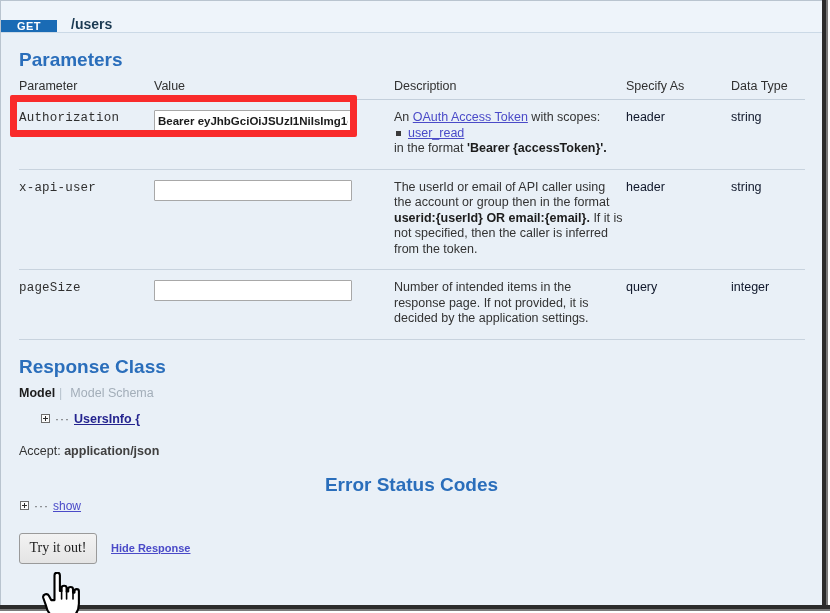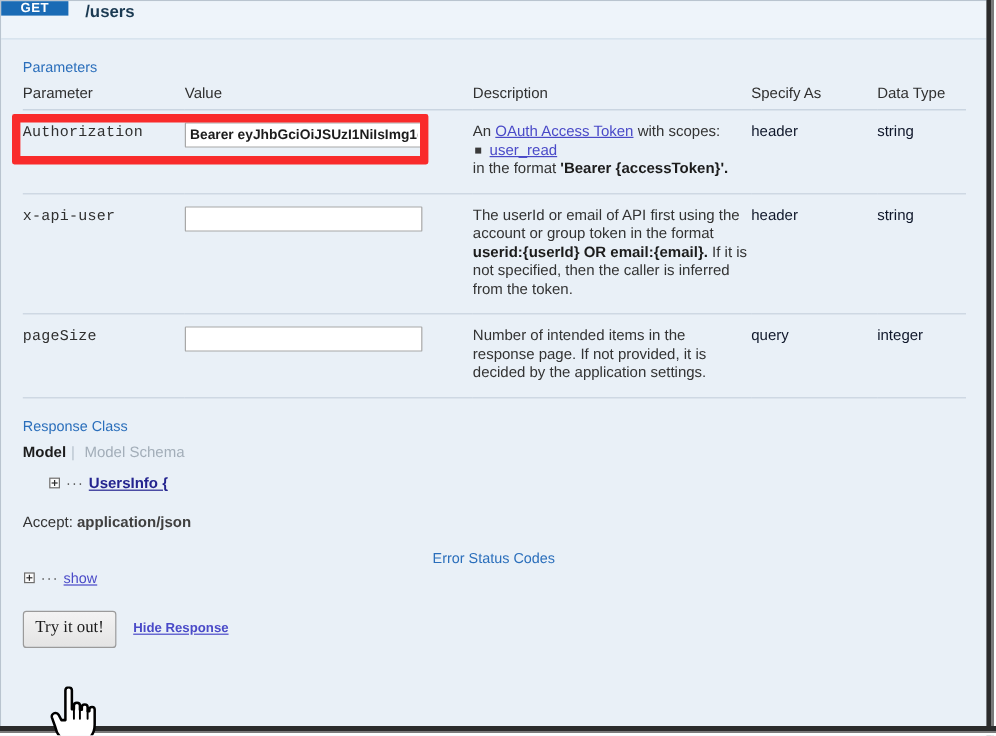--- a/index.html
+++ b/index.html
@@ -26,21 +26,21 @@
                   background:linear-gradient(to right,#2b2b2b 0 4px,#7a7a7a 4px 6px,#ffffff 6px 8px); }
   .frame-bottom { position:absolute; left:0; bottom:0; width:830px; height:8px;
                   background:linear-gradient(to bottom,#2b2b2b 0 4px,#7a7a7a 4px 6px,#ffffff 6px 8px); }
 
   
   .endpoint-bar {
     position: absolute; left: 1px; top: 1px;
     width: 821px; height: 32px;
     background: #eef4fa;
     border-bottom: 1px solid #cbd9e6;
-    display: flex; align-items: flex-start;
+    display: flex; align-items: flex-end;
   }
   .method-badge {
     width: 56px;
     background: #1a6bb5;
     color: #ffffff;
     font-size: 11px;
     font-weight: bold;
     letter-spacing: .4px;
     display: flex; align-items: center; justify-content: center;
     text-transform: uppercase;
@@ -56,22 +56,22 @@
   
   .body-area {
     position: absolute; left: 1px; top: 33px;
     width: 821px; height: 572px;
     background: #e9f0f7;
     padding: 0 18px;
   }
 
   .section-title {
     color: #2a6ebb;
-    font-size: 12px;
-    font-weight: normal;
+    font-size: 19px;
+    font-weight: bold;
     margin: 16px 0 8px 0;
   }
 
   
   table.params {
     width: 786px;
     border-collapse: collapse;
     table-layout: fixed;
   }
   table.params th {
@@ -314,21 +314,21 @@
 
         <tr>
           <td>
             <span class="param-name">x-api-user</span>
           </td>
           <td>
             <input class="param-input empty" type="text" value="" style="">
           </td>
           <td>
             <div class="desc-text">
-              <span>The userId or email of API first using the account or group token in the format </span><b>userid:{userId} OR email:{email}.</b><span> If it is not specified, then the caller is inferred from the token.</span>
+              <span>The userId or email of API caller using the account or group then in the format </span><b>userid:{userId} OR email:{email}.</b><span> If it is not specified, then the caller is inferred from the token.</span>
             </div>
           </td>
           <td>
             <span class="cell-plain">header</span>
           </td>
           <td>
             <span class="cell-plain">string</span>
           </td>
         </tr>
 

